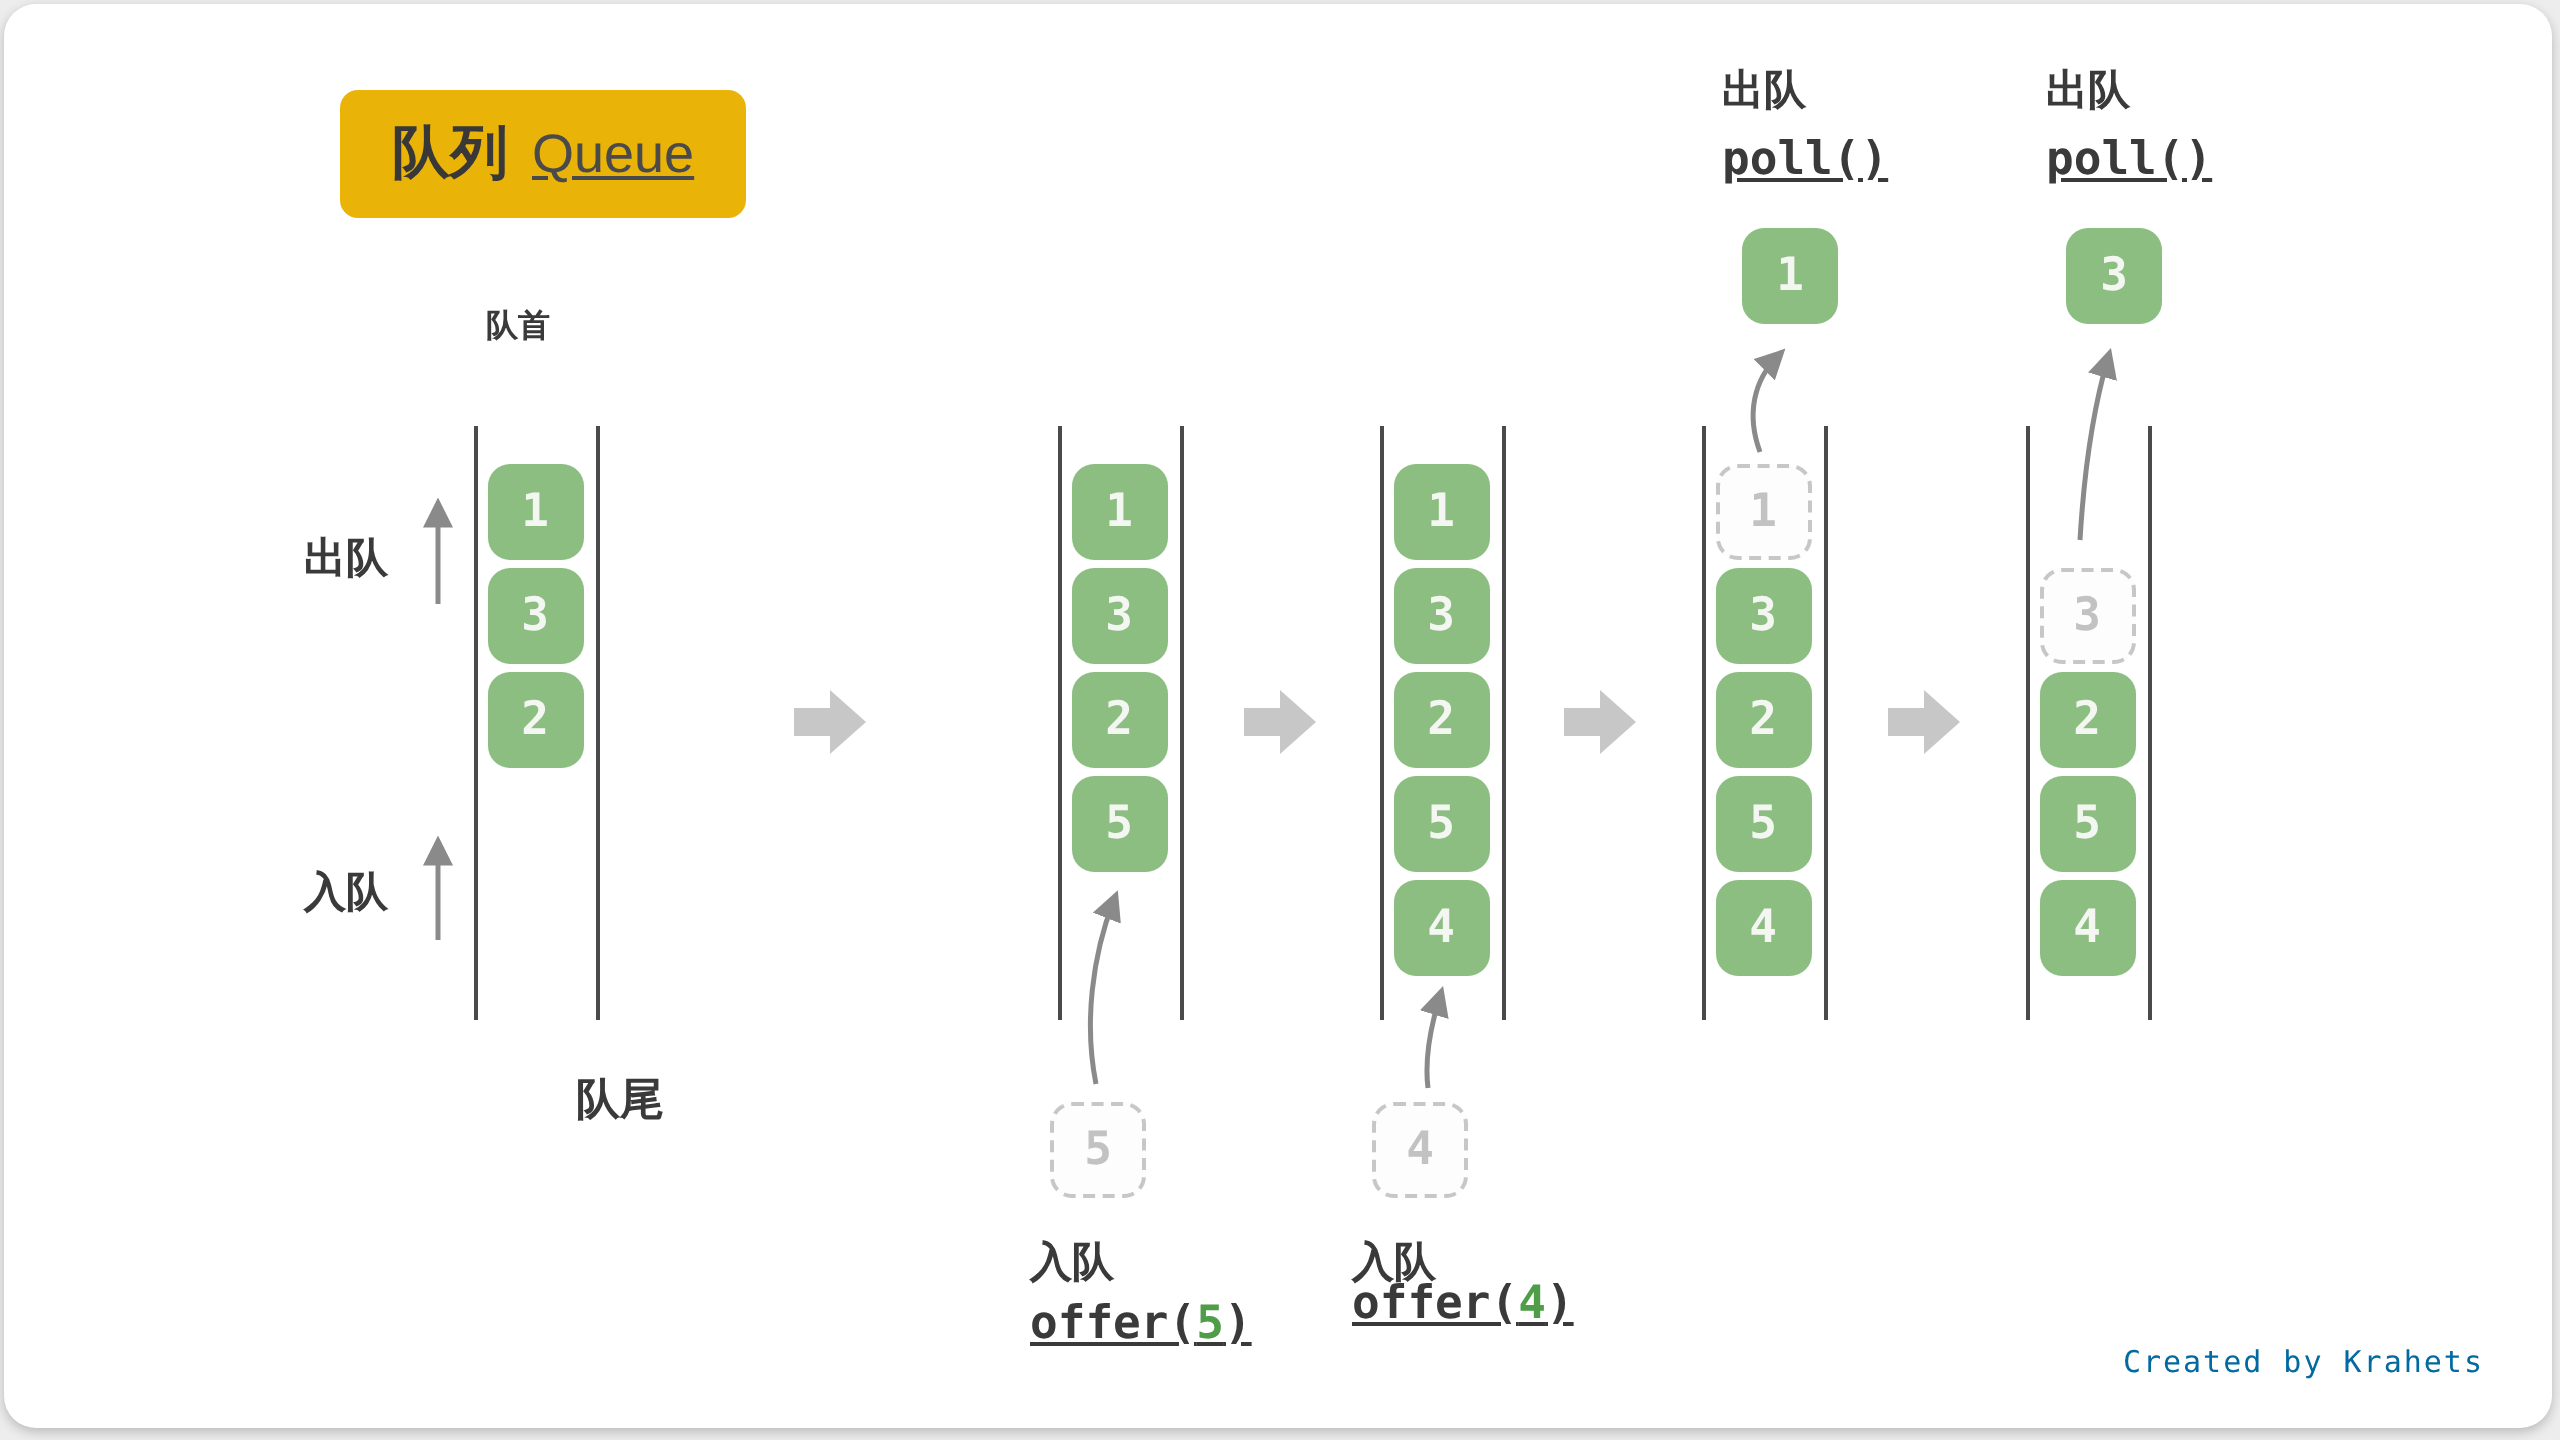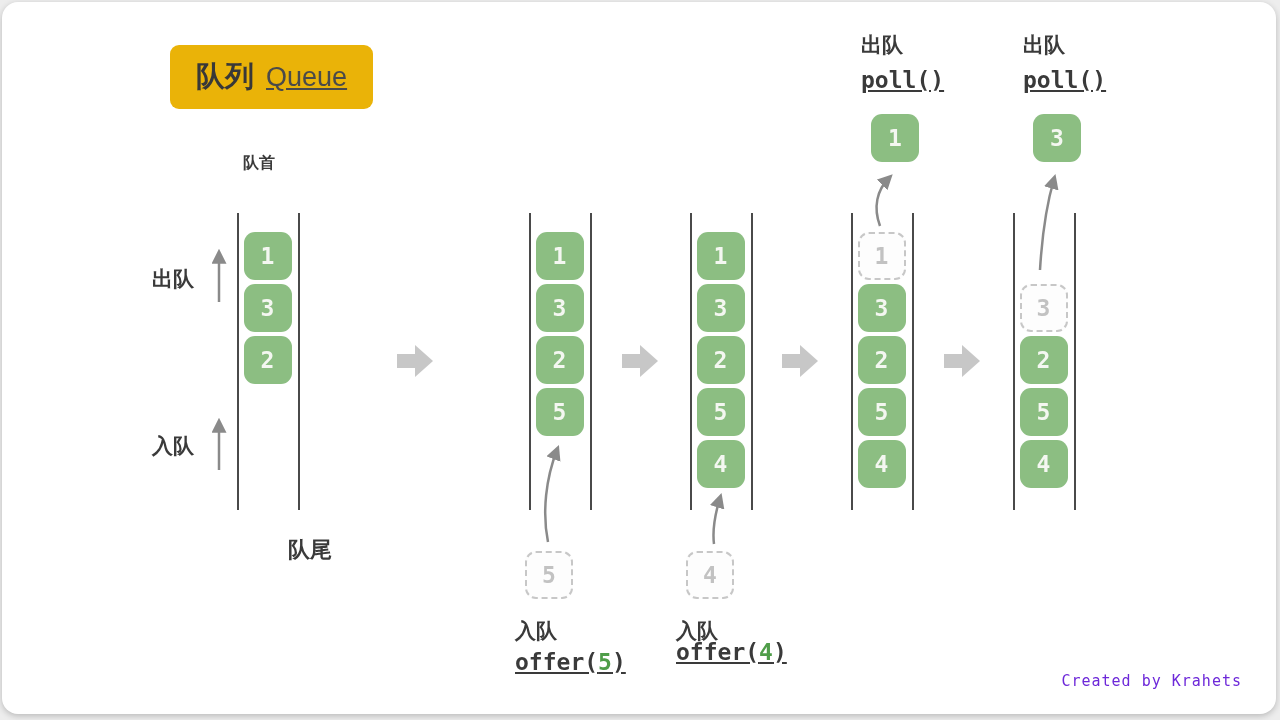--- a/index.html
+++ b/index.html
@@ -25,21 +25,21 @@
     font-weight:700;color:var(--dark);white-space:nowrap;text-decoration:underline;}
   .qline{position:absolute;width:1.5px;background:var(--line);}
   .cell{position:absolute;width:48px;height:48px;border-radius:11px;box-sizing:border-box;
     display:flex;align-items:center;justify-content:center;
     font-family:"DejaVu Sans Mono","Liberation Mono",monospace;font-weight:700;font-size:23px;}
   .cell.filled{background:var(--green);color:#f4f7f1;}
   .cell.dashed{background:#fdfdfd;border:2px dashed var(--dashed);color:var(--dashed-text);}
   .op-code-arg{color:var(--green-text);}
   .footer-credit{position:absolute;right:38px;top:672px;
     font-family:"DejaVu Sans Mono","Liberation Mono",monospace;font-size:15px;
-    color:#6d28d9;letter-spacing:1px;}
+    color:#0369a1;letter-spacing:1px;}
   svg.overlay{position:absolute;left:0;top:0;pointer-events:none;}
 </style>
 </head>
 <body>
 
 <div class="card"></div>
 
 <div class="title-badge">
   <span class="title-zh">队列</span>
   <span class="title-en">Queue</span>

